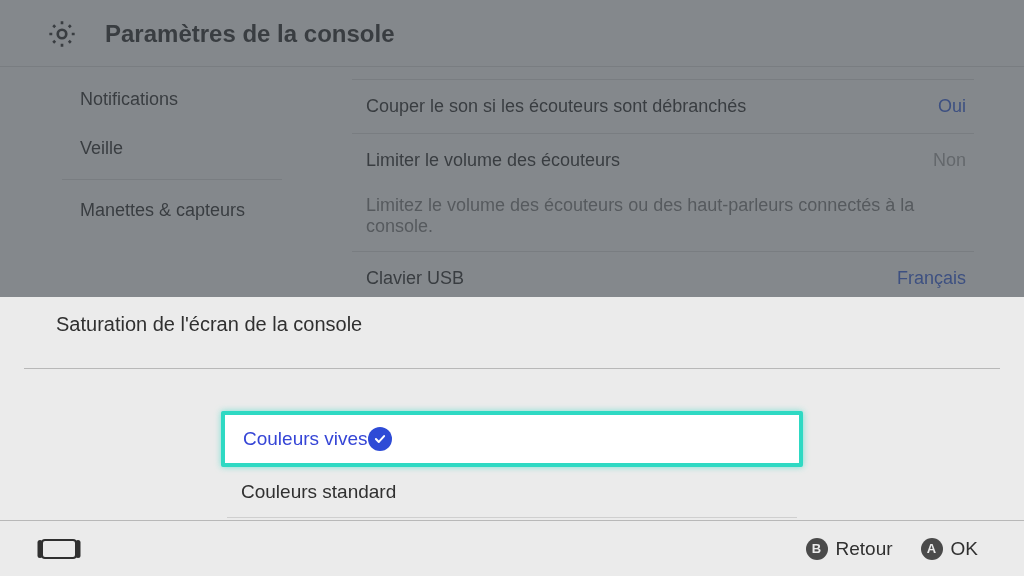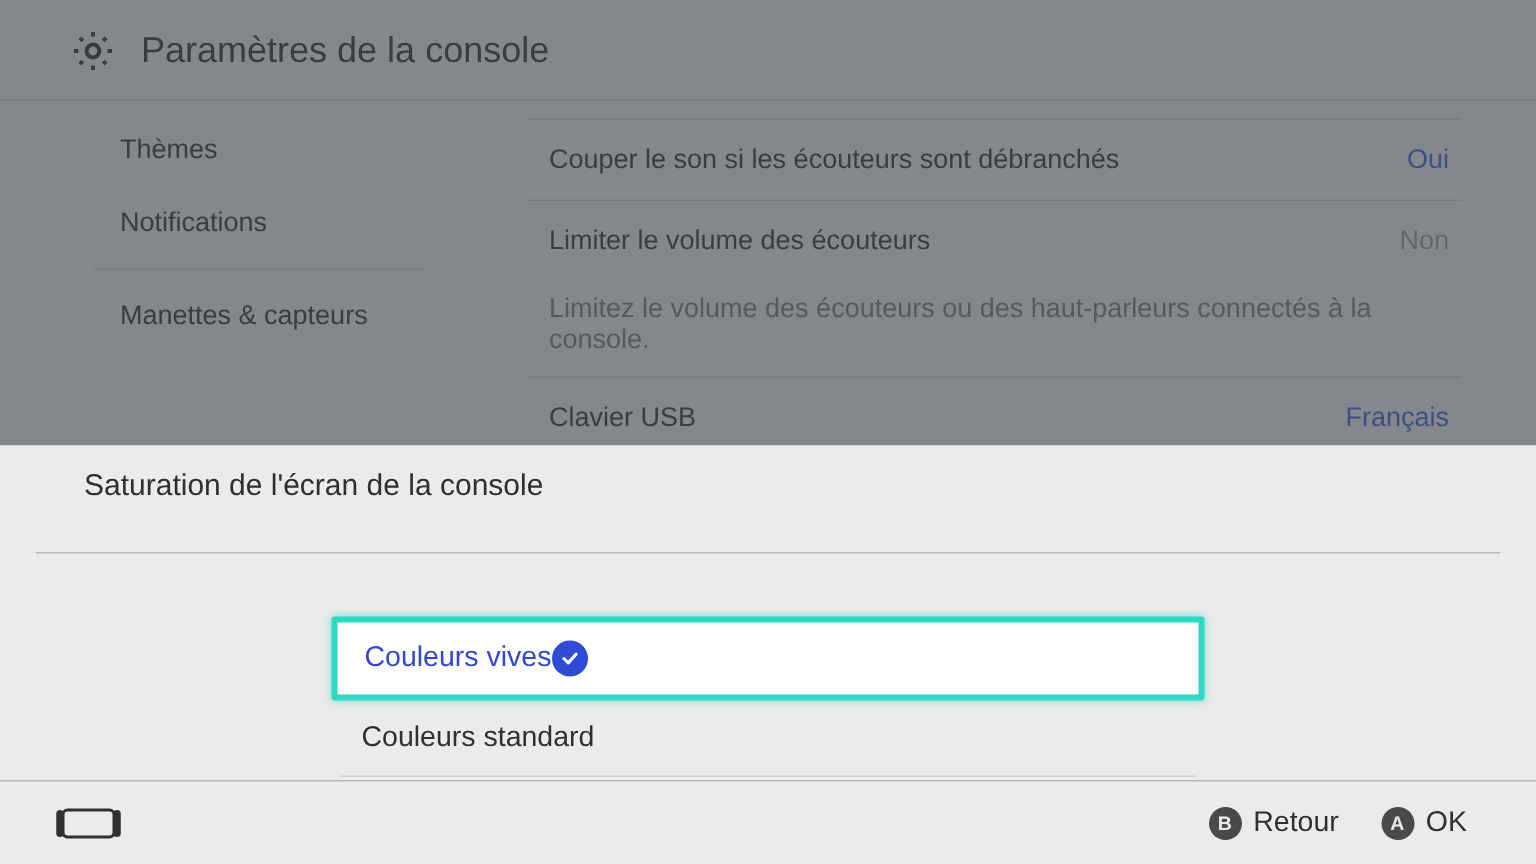--- a/index.html
+++ b/index.html
@@ -15,21 +15,21 @@
     position: absolute; inset: 0;
     background: rgba(63,70,77,0.60);
     height: 297px;
   }
 
   .header {
     display: flex; align-items: center;
     padding: 18px 42px 16px 46px;
     border-bottom: 1px solid #cfcfcf;
   }
-  .header-title { font-size: 24px; color: #303030; font-weight: 400; margin-left: 16px; }
+  .header-title { font-size: 24px; color: #303030; font-weight: 700; margin-left: 27px; }
 
   .bg-content {
     display: flex;
     height: calc(297px - 69px);
   }
   .sidebar {
     width: 332px;
     padding-top: 8px;
   }
   .sidebar-item {
@@ -136,22 +136,22 @@
       <svg width="32" height="32" viewBox="0 0 24 24" fill="none" stroke="#303030" stroke-width="2">
         <circle cx="12" cy="12" r="3.2"></circle>
         <path d="M12 2.5v2.2M12 19.3v2.2M21.5 12h-2.2M4.7 12H2.5M18.6 5.4l-1.5 1.5M6.9 17.1l-1.5 1.5M18.6 18.6l-1.5-1.5M6.9 6.9 5.4 5.4"></path>
       </svg>
     </span>
     <div class="header-title">Paramètres de la console</div>
   </div>
 
   <div class="bg-content">
     <div class="sidebar">
-      <div class="sidebar-item"><span>Thèmes</span></div>
       <div class="sidebar-item"><span>Notifications</span></div>
+      <div class="sidebar-item"><span>Veille</span></div>
       <div class="sidebar-divider"></div>
       <div class="sidebar-item"><span>Manettes &amp; capteurs</span></div>
     </div>
 
     <div class="main-col">
       <div class="main-divider" style="margin-top:4px"></div>
       <div class="main-row">
         <span class="label">Couper le son si les écouteurs sont débranchés</span>
         <span class="value-blue">Oui</span>
       </div>

